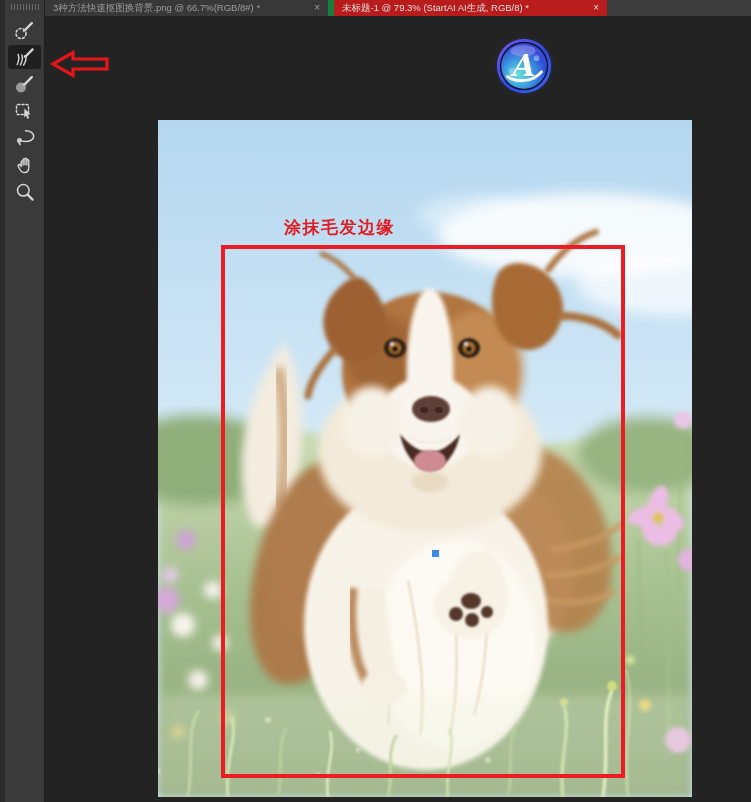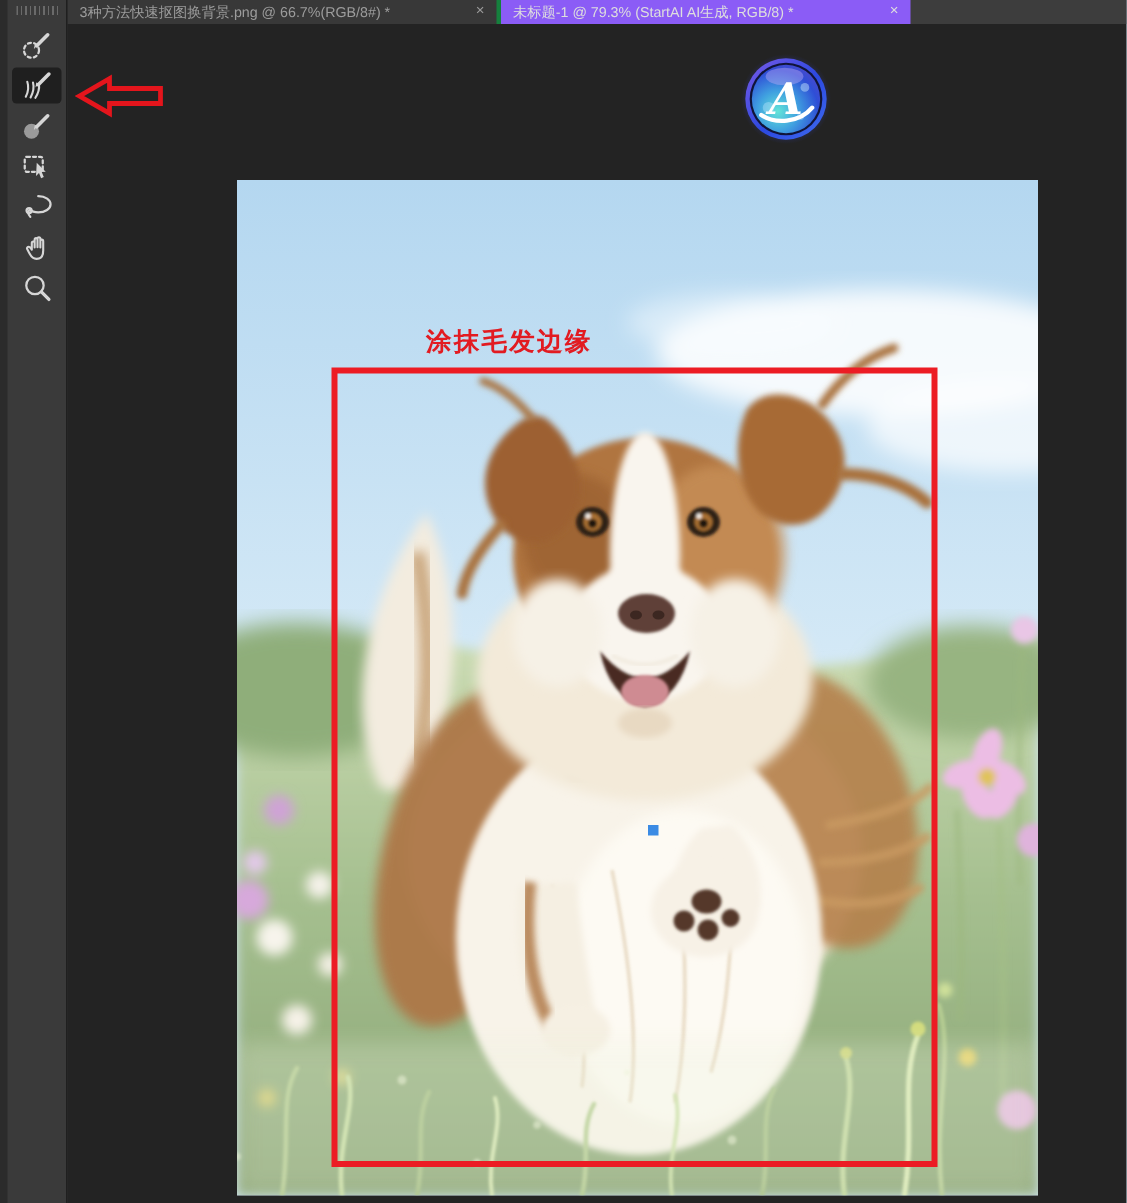--- a/index.html
+++ b/index.html
@@ -22,22 +22,22 @@
   .tool.selected{background:#1f1f1f;}
   .tool svg{display:block;}
   .ticon{stroke:#d6d6d6;fill:none;stroke-width:1.5;stroke-linecap:round;stroke-linejoin:round;}
   
   .tabbar{position:absolute;left:45px;top:0;right:0;height:16px;background:#3d3d3d;
     display:flex;z-index:5;}
   .tab{height:16px;box-sizing:border-box;display:flex;align-items:center;
     padding:0 8px;font-size:9.5px;white-space:nowrap;overflow:hidden;cursor:pointer;}
   .tab .ttl{overflow:hidden;text-overflow:clip;flex:1 1 auto;}
   .tab .cls{margin-left:7px;font-size:10px;line-height:10px;flex:0 0 auto;cursor:pointer;}
-  .tab1{width:289px;background:#383838;color:#9c9c9c;border-right:3px solid #15803d;}
-  .tab2{width:273px;background:#8b5cf6;color:#dedede;}
+  .tab1{width:289px;background:#383838;color:#9c9c9c;border-right:6px solid #15803d;}
+  .tab2{width:273px;background:#b91c1c;color:#dedede;}
   
   .doc{position:absolute;left:158px;top:120px;width:534px;height:677px;overflow:hidden;
     background:#cfe4f4;}
   .doc svg{position:absolute;left:0;top:0;}
   .smear-label{position:absolute;left:126px;top:96px;font-size:17px;font-weight:bold;
     letter-spacing:1.5px;z-index:3;}
   .red-rect{position:absolute;left:63px;top:125px;width:404px;height:533px;
     box-sizing:border-box;border:4px solid #ec1c24;z-index:3;}
   .blue-dot{position:absolute;left:274px;top:430px;width:7px;height:7px;background:#3b8be4;z-index:4;}
   

